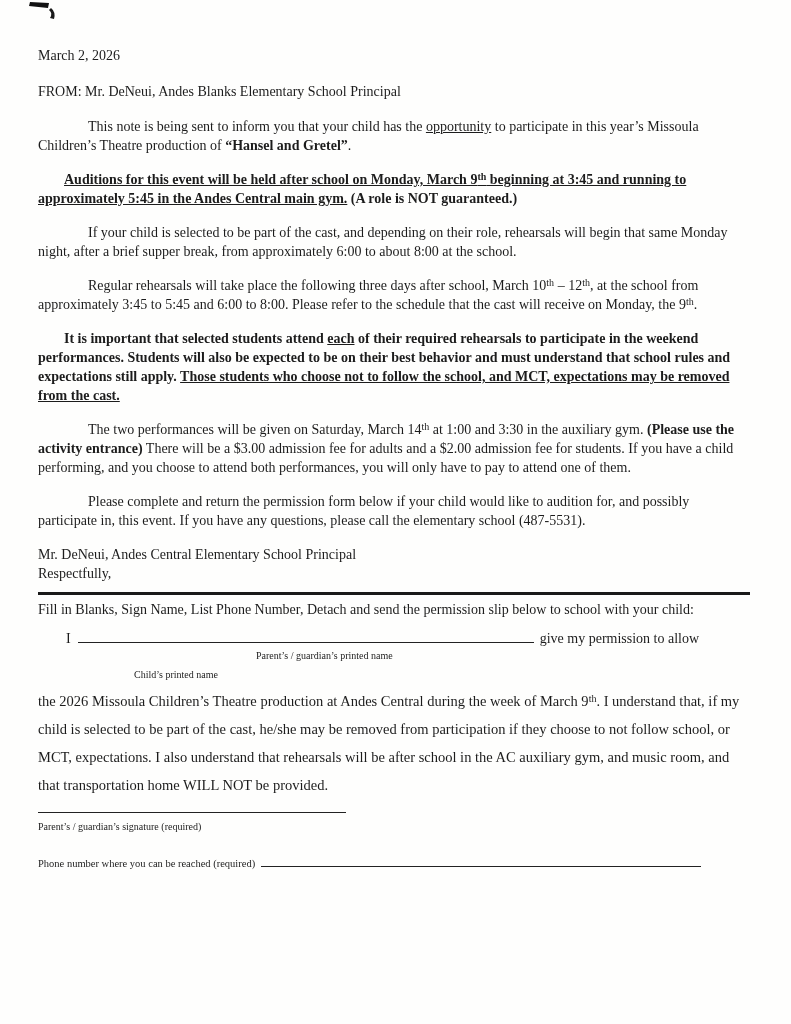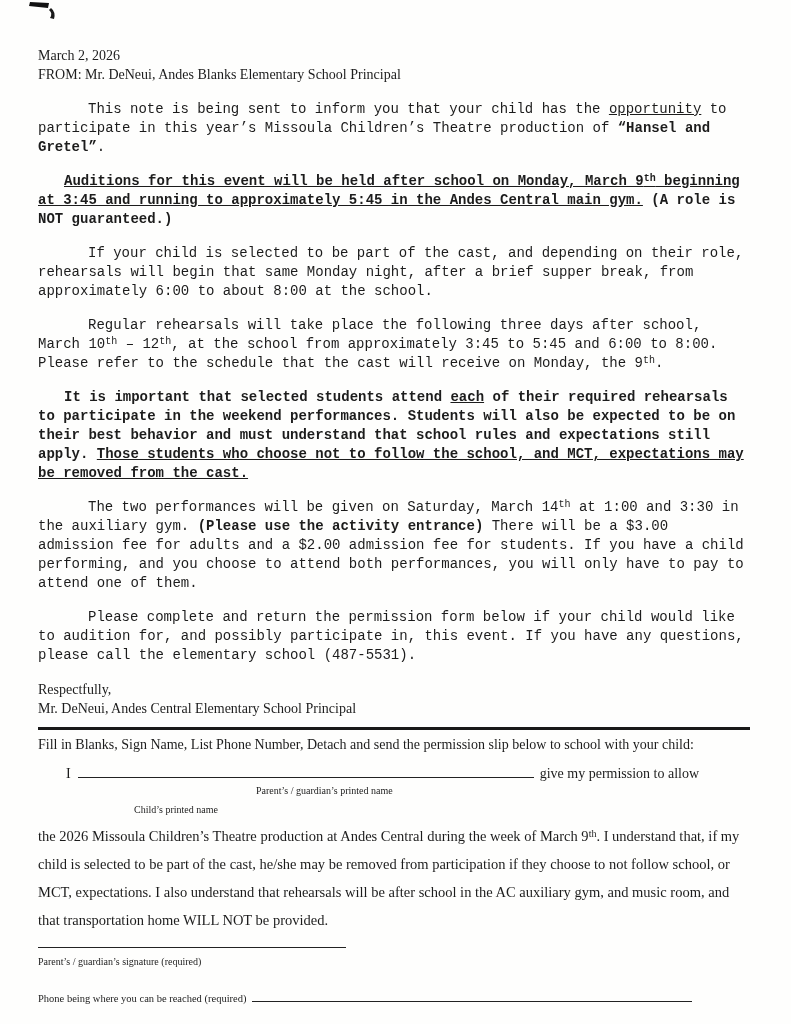--- a/index.html
+++ b/index.html
@@ -9,23 +9,23 @@
     background: #fefefdff; position: relative; overflow: hidden;
     font-family: "Liberation Serif", serif;
     color: #1c1c1c;
   }
   .artifact { position: absolute; left: 22px; top: 0; }
   .content {
     position: absolute; top: 46px; left: 38px; width: 712px;
     font-size: 14px; line-height: 19px;
   }
   p { margin: 0; }
-  .date-line { }
+  .date-line { margin-bottom: 17px; }
   .addr-last { margin-bottom: 16px; }
-  .para { margin-bottom: 15px; font-family: Liberation Mono, monospace; }
+  .para { margin-bottom: 15px; }
   .indent { text-indent: 50px; }
   .indent-sm { text-indent: 26px; }
   .b { font-weight: bold; }
   .u { text-decoration: underline; }
   sup { font-size: 10px; line-height: 0; vertical-align: 4px; }
   .closing-block { margin-bottom: 9px; }
   .divider { height: 3px; background: #191919; margin: 0 0 5px 0; }
   .instructions { margin-bottom: 10px; }
   .form-line { margin-bottom: 1px; white-space: nowrap; }
   .line1 { padding-left: 28px; }
@@ -66,34 +66,34 @@
 
     <p class="para indent"><span>Regular rehearsals will take place the following three days after school, March 10</span><sup>th</sup><span> – 12</span><sup>th</sup><span>, at the school from approximately 3:45 to 5:45 and 6:00 to 8:00.  Please refer to the schedule that the cast will receive on Monday, the 9</span><sup>th</sup><span>.</span></p>
 
     <p class="para b indent-sm"><span>It is important that selected students attend </span><span class="u">each</span><span> of their required rehearsals to participate in the weekend performances.  Students will also be expected to be on their best behavior and must understand that school rules and expectations still apply.  </span><span class="u">Those students who choose not to follow the school, and MCT, expectations may be removed from the cast.</span></p>
 
     <p class="para indent"><span>The two performances will be given on Saturday, March 14</span><sup>th</sup><span> at 1:00 and 3:30 in the auxiliary gym. </span><span class="b">(Please use the activity entrance)</span><span> There will be a $3.00 admission fee for adults and a $2.00 admission fee for students.  If you have a child performing, and you choose to attend both performances, you will only have to pay to attend one of them.</span></p>
 
     <p class="para indent">Please complete and return the permission form below if your child would like to audition for, and possibly participate in, this event.  If you have any questions, please call the elementary school (487-5531).</p>
 
     <div class="closing-block">
+      <p>Mr. DeNeui, Andes Central Elementary School Principal</p>
       <p>Respectfully,</p>
-      <p>Mr. DeNeui, Andes Central Elementary School Principal</p>
     </div>
 
     <div class="divider"></div>
 
     <p class="instructions">Fill in Blanks, Sign Name, List Phone Number, Detach and send the permission slip below to school with your child:</p>
 
     <div class="form-line line1"><span>I</span><span class="blank blank-parent"></span><span>give my permission to allow</span></div>
     <div class="caption caption-parent">Parent’s / guardian’s printed name</div>
 
     <div class="caption caption-child">Child’s printed name</div>
 
     <p class="slip-body"><span>the 2026 Missoula Children’s Theatre production at Andes Central during the week of March 9</span><sup>th</sup><span>.  I understand that, if my child is selected to be part of the cast, he/she may be removed from participation if they choose to not follow school, or MCT, expectations.  I also understand that rehearsals will be after school in the AC auxiliary gym, and music room, and that transportation home WILL NOT be provided.</span></p>
 
     <div class="sig-row"><span class="blank sig-blank"></span></div>
     <div class="caption sig-caption">Parent’s / guardian’s signature (required)</div>
 
-    <div class="phone-row"><span>Phone being where you can be reached (required)</span><span class="blank blank-phone"></span></div>
+    <div class="phone-row"><span>Phone number where you can be reached (required)</span><span class="blank blank-phone"></span></div>
 
   </div>
 </div>
 
 </body></html>

